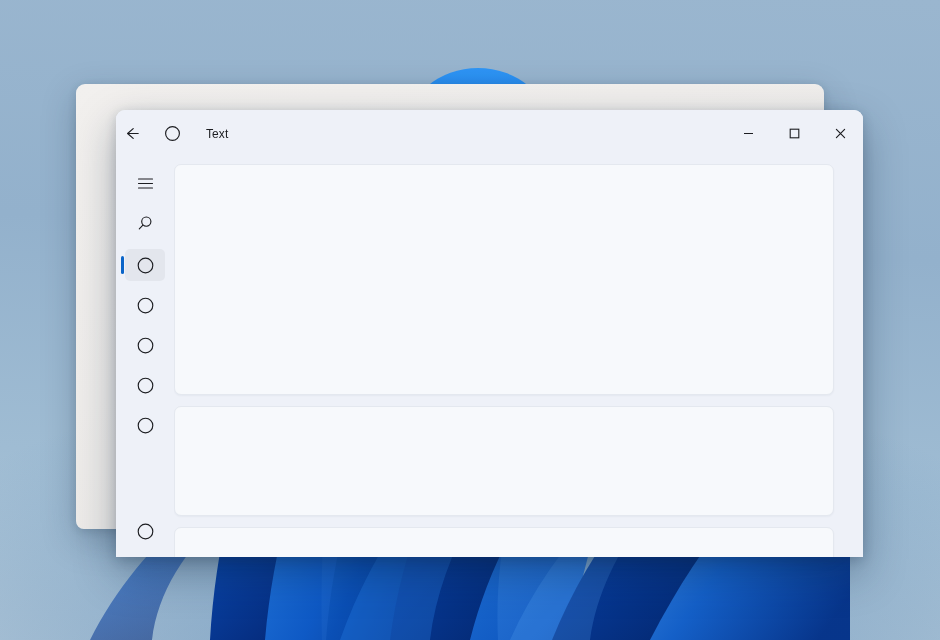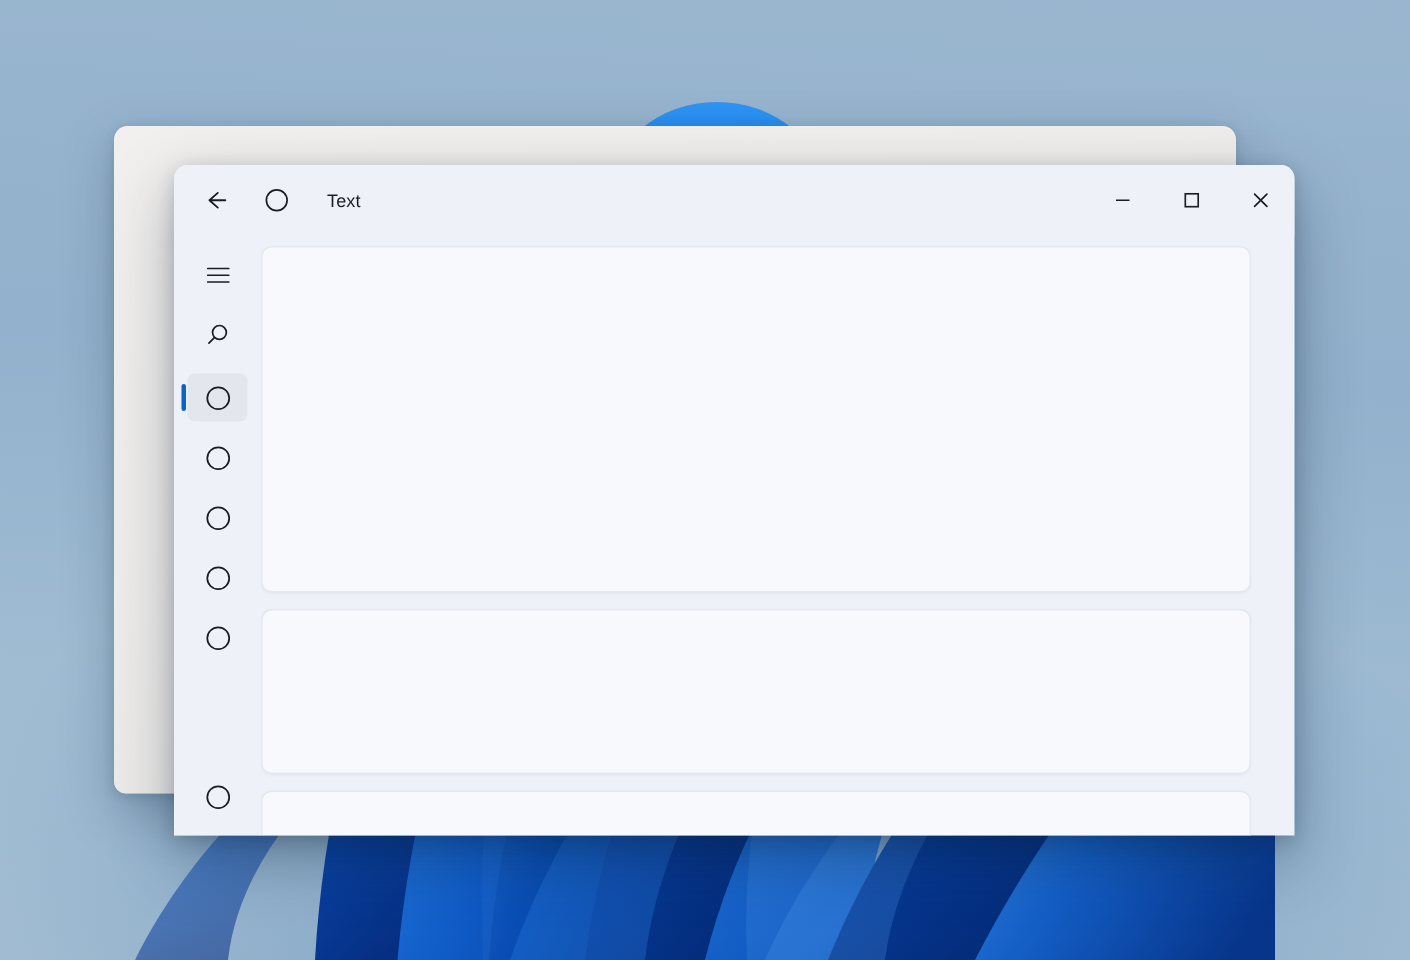--- a/index.html
+++ b/index.html
@@ -37,21 +37,21 @@
     display:flex; flex-direction:column;
   }
 
   
   #titlebar {
     height:47px; flex:0 0 47px;
     display:flex; align-items:center;
     background:#eef1f8;
     position:relative; z-index:5;
   }
-  .tb-left { display:flex; align-items:center; padding-left:12px; gap:8px; }
+  .tb-left { display:flex; align-items:center; gap:8px; }
   .tb-btn {
     width:32px; height:32px; border-radius:5px;
     display:flex; align-items:center; justify-content:center;
     background:transparent; border:none; cursor:default;
   }
   .tb-title {
     font-size:12px; color:#1c1d21; margin-left:10px; letter-spacing:0.1px;
     white-space:nowrap;
   }
   .tb-spacer { flex:1 1 auto; }

